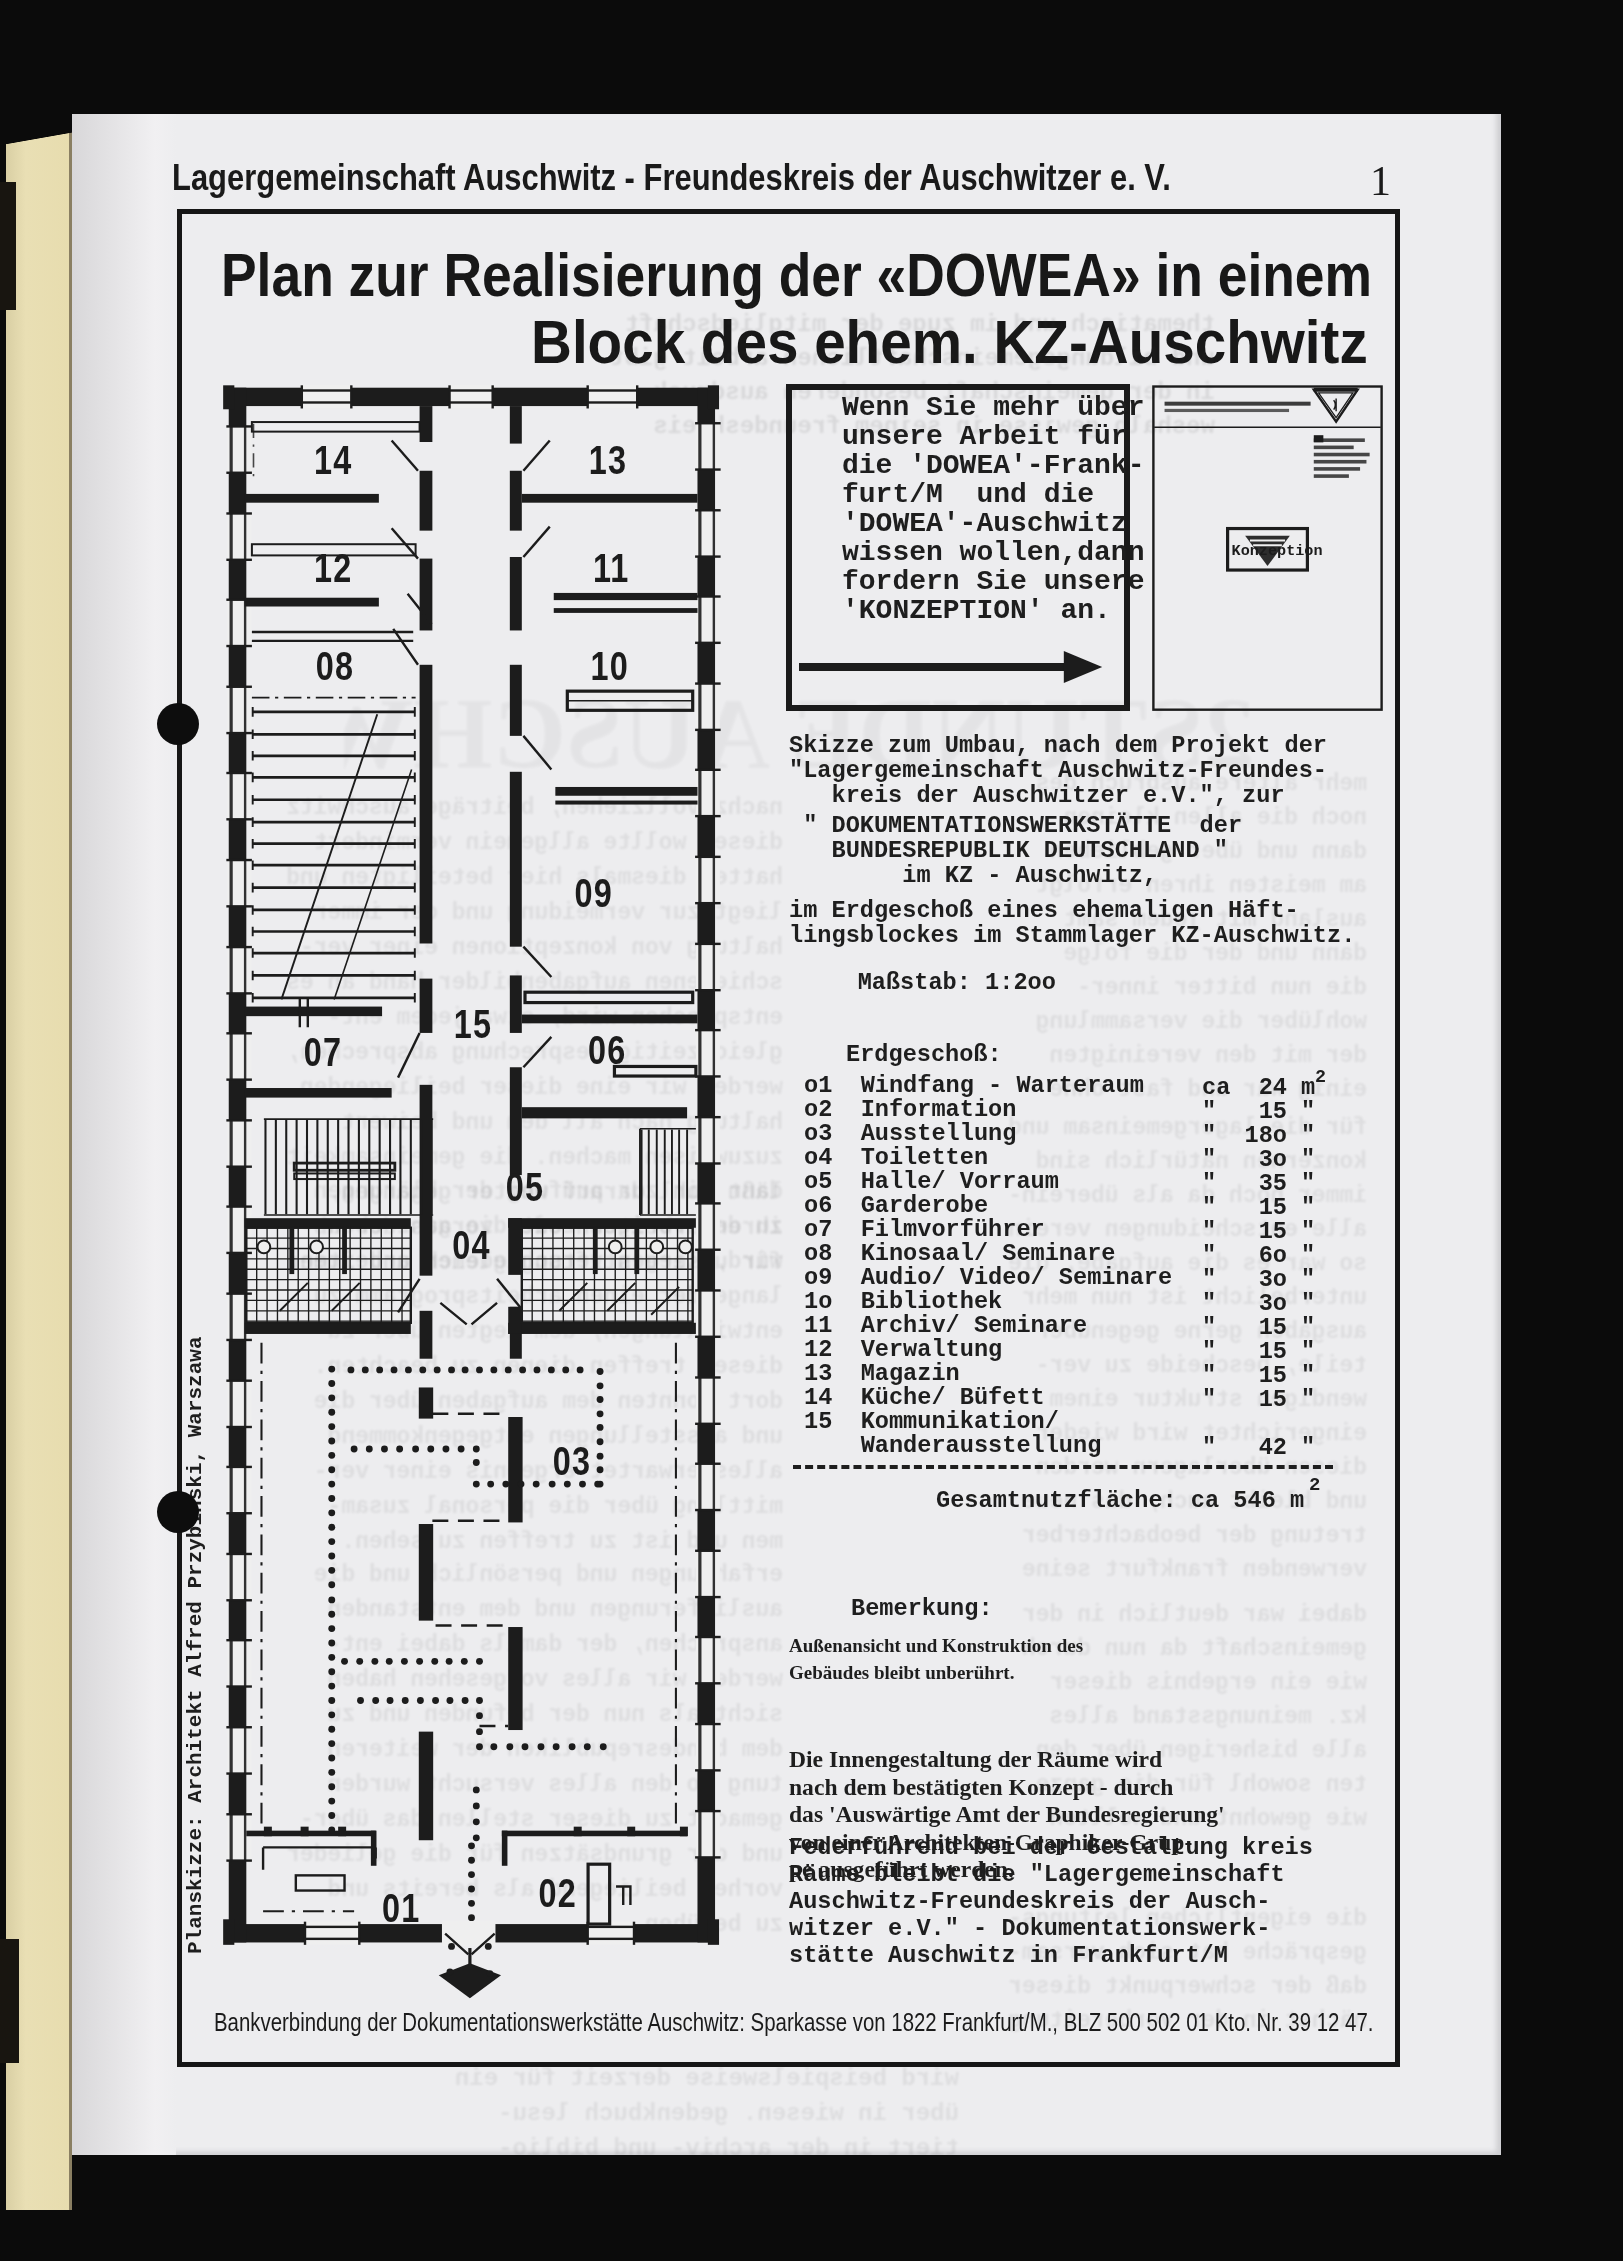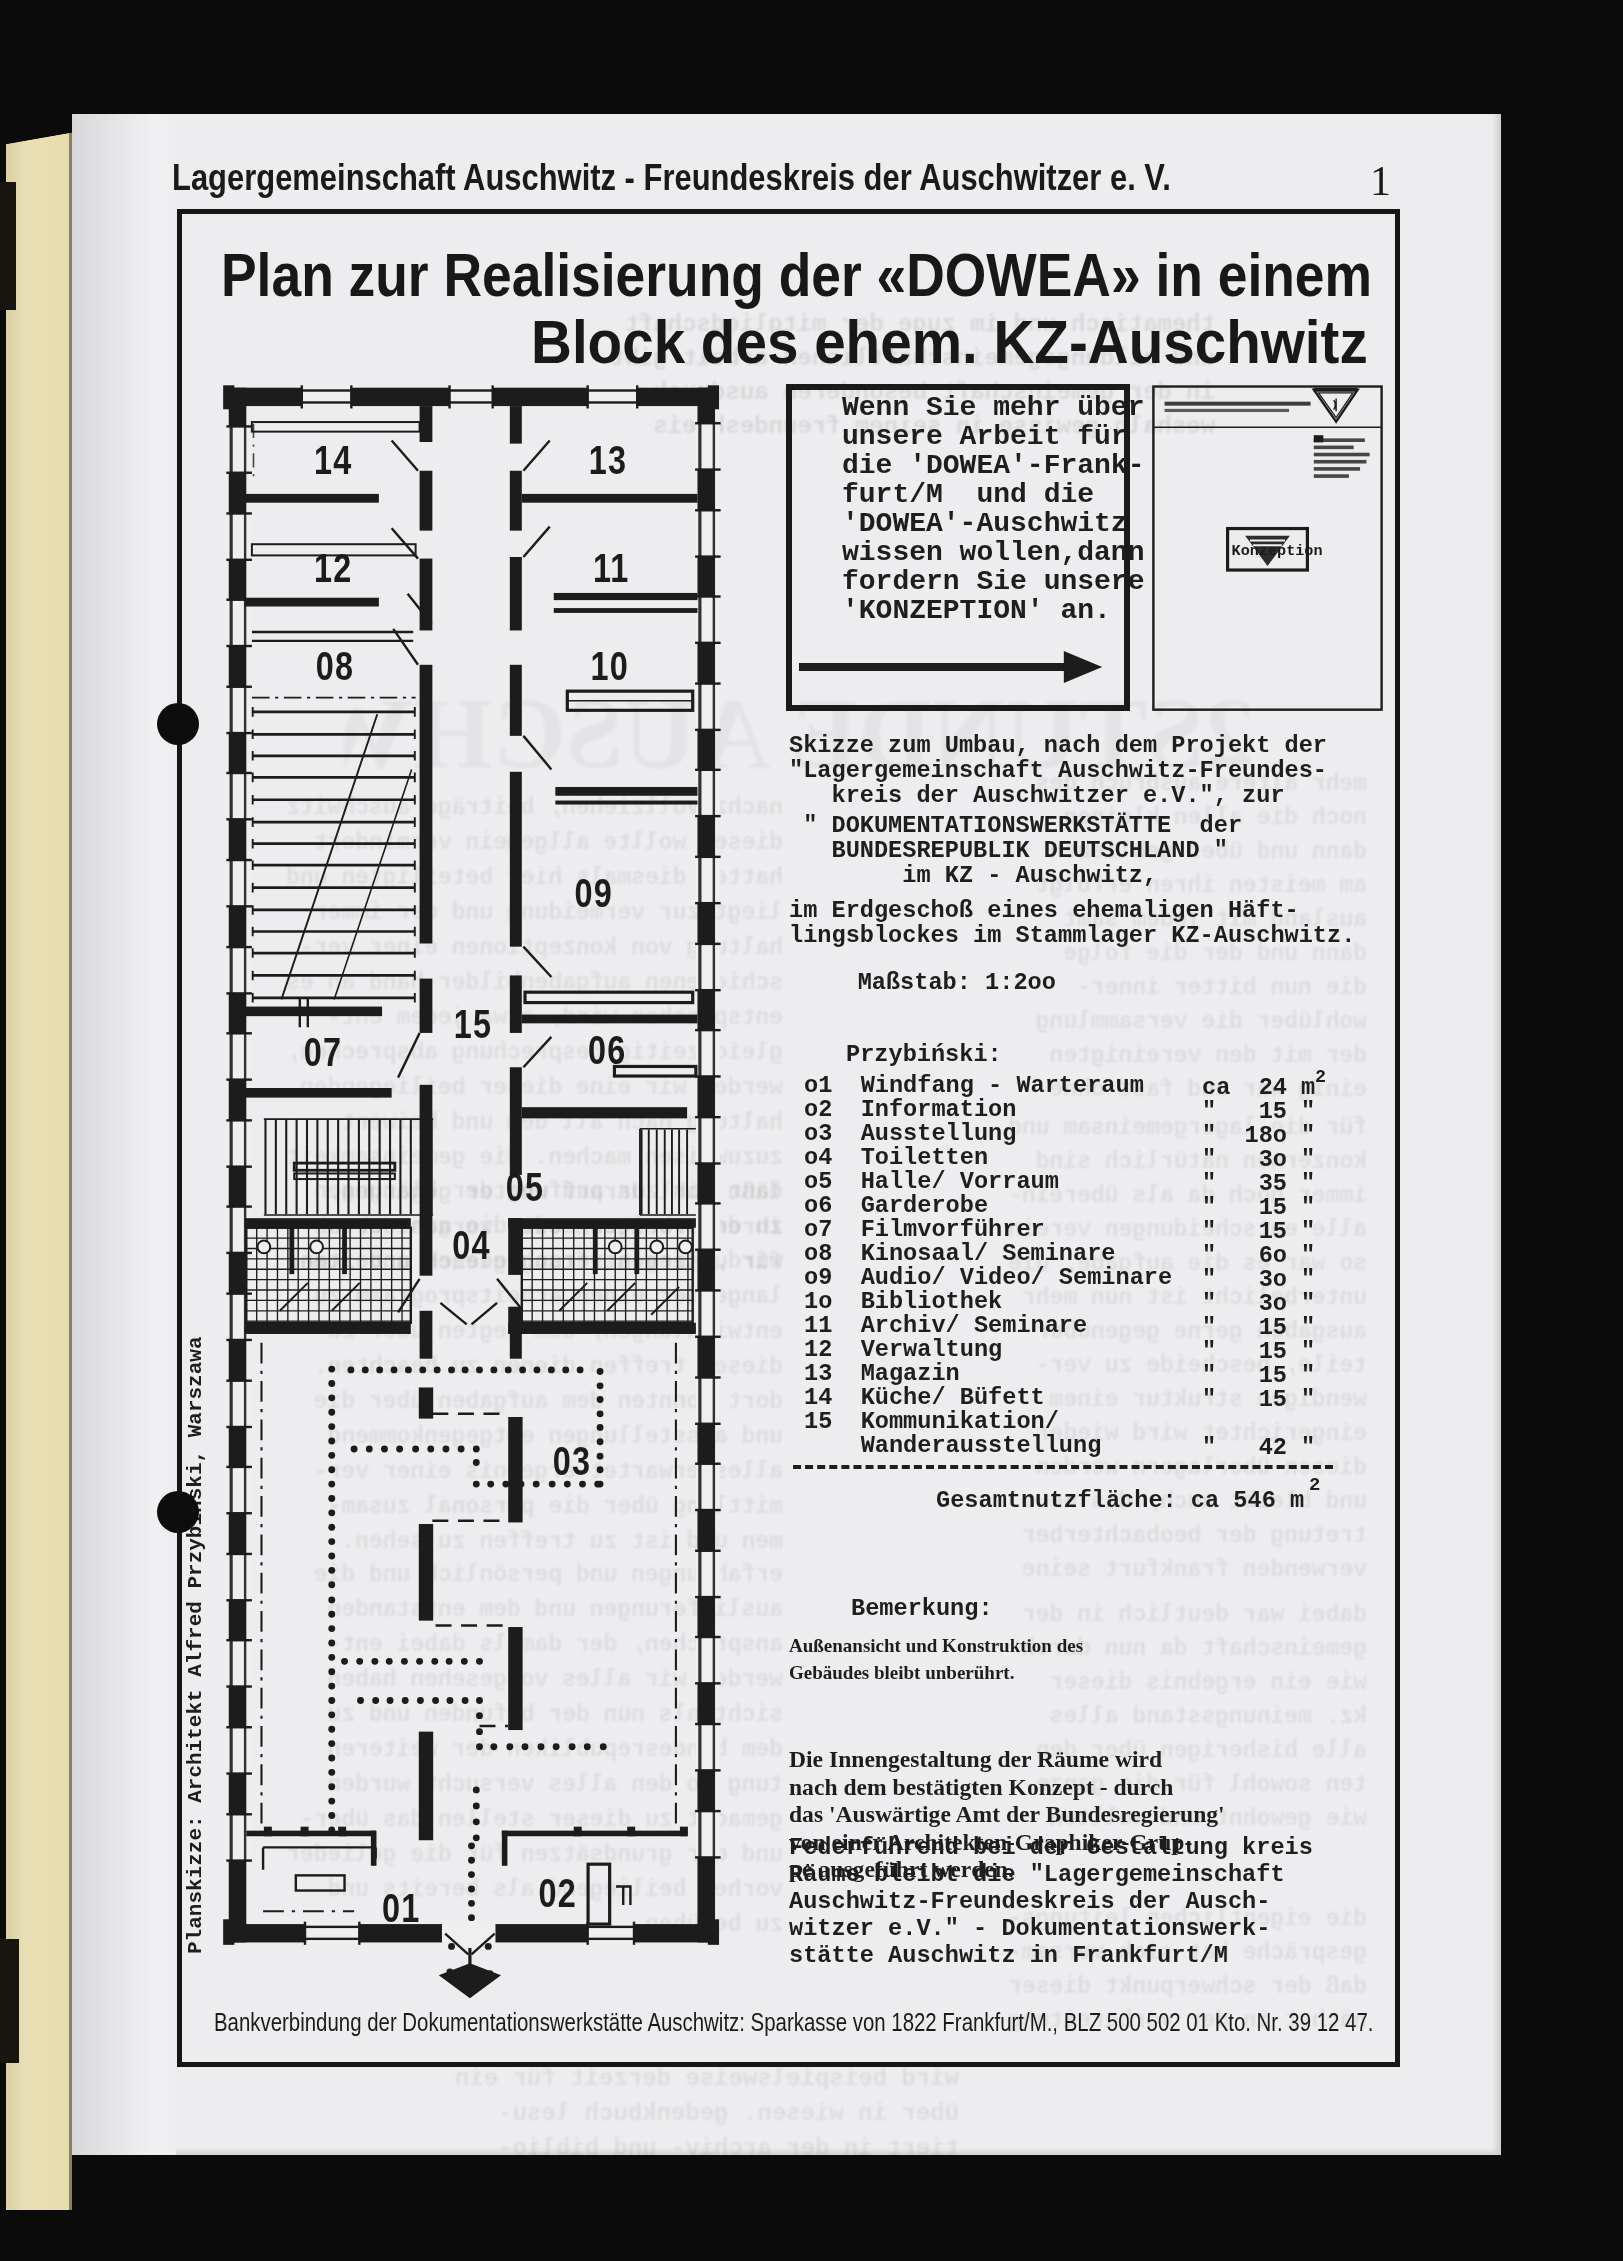--- a/index.html
+++ b/index.html
@@ -630,21 +630,21 @@
 <pre style="position:absolute;left:789px;top:733px;margin:0;font-family:'Liberation Mono',monospace;font-weight:bold;color:#1e1e1e;font-size:23.6px;line-height:25px;text-align:center;">Skizze zum Umbau, nach dem Projekt der
 "Lagergemeinschaft Auschwitz-Freundes-
 kreis der Auschwitzer e.V.", zur</pre>
 <pre style="position:absolute;left:789px;top:813px;margin:0;font-family:'Liberation Mono',monospace;font-weight:bold;color:#1e1e1e;font-size:23.6px;line-height:25px;"> " DOKUMENTATIONSWERKSTÄTTE  der
    BUNDESREPUBLIK DEUTSCHLAND "
         im KZ - Auschwitz,</pre>
 <pre style="position:absolute;left:789px;top:898px;margin:0;font-family:'Liberation Mono',monospace;font-weight:bold;color:#1e1e1e;font-size:23.6px;line-height:25px;">im Erdgeschoß eines ehemaligen Häft-
 lingsblockes im Stammlager KZ-Auschwitz.</pre>
 <pre style="position:absolute;left:789px;top:958px;margin:12px;font-family:'Liberation Mono',monospace;font-weight:bold;color:#1e1e1e;font-size:23.6px;line-height:25px;">    Maßstab: 1:2oo</pre>
 
-<pre style="position:absolute;left:846px;top:1043px;margin:0;font-family:'Liberation Mono',monospace;font-weight:bold;color:#1e1e1e;font-size:23.6px;line-height:24px;">Przybiński:</pre>
+<pre style="position:absolute;left:846px;top:1043px;margin:0;font-family:'Liberation Mono',monospace;font-weight:bold;color:#1e1e1e;font-size:23.6px;line-height:24px;">Erdgeschoß:</pre>
 <pre style="position:absolute;left:804px;top:1074px;margin:0;font-family:'Liberation Mono',monospace;font-weight:bold;color:#1e1e1e;font-size:23.6px;line-height:24px;">o1  Windfang - Warteraum
 o2  Information
 o3  Ausstellung
 o4  Toiletten
 o5  Halle/ Vorraum
 o6  Garderobe
 o7  Filmvorführer
 o8  Kinosaal/ Seminare
 o9  Audio/ Video/ Seminare
 1o  Bibliothek

